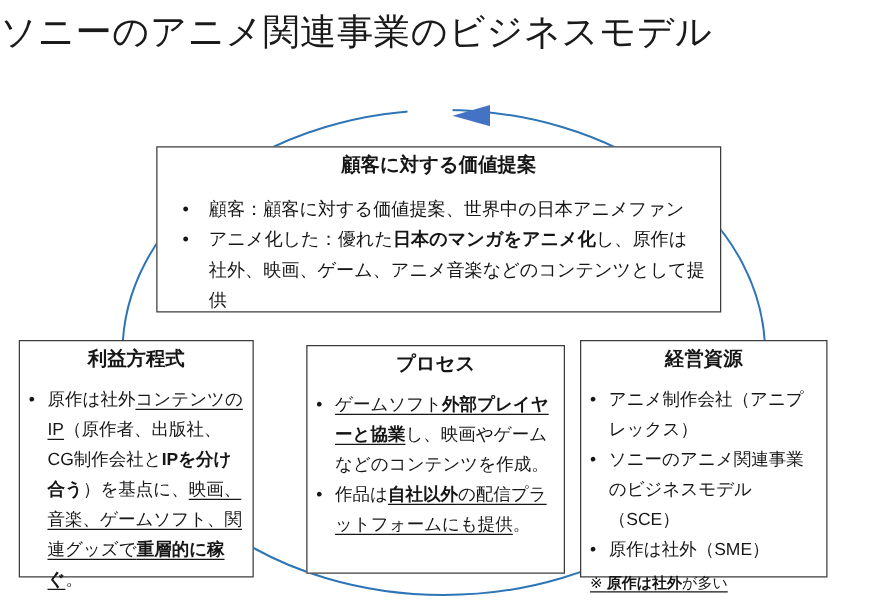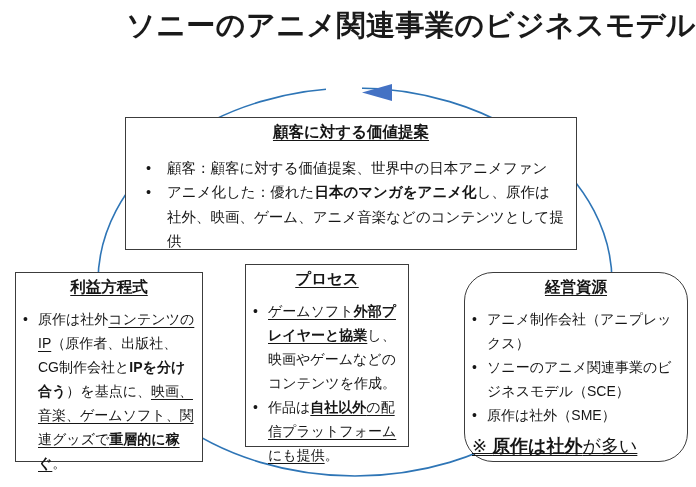--- a/index.html
+++ b/index.html
@@ -7,46 +7,46 @@
     position:relative;
     width:696px;height:487px;
     background:#ffffff;
     font-family:"Liberation Sans","DejaVu Sans",sans-serif;
     color:#161616;
     overflow:hidden;
   }
   .cycle-svg{position:absolute;left:0;top:0;z-index:0;}
   .title{
     position:absolute;left:0;right:0;top:6px;
-    text-align:right;
-    font-size:29px;font-weight:700;letter-spacing:0.5px;
+    text-align:left;
+    font-size:29px;font-weight:400;letter-spacing:0.5px;
     color:#1a1a1a;
   }
   .box{
     position:absolute;z-index:1;
     background:#ffffff;
     border:1.3px solid #3c3c3c;
     box-sizing:border-box;
   }
   .box-vp{left:125px;top:117px;width:452px;height:133px;}
   .box-profit{left:15px;top:272px;width:188px;height:190px;}
-  .box-process{left:245px;top:264px;width:164px;height:183px;}
-  .box-resources{left:464px;top:272px;width:224px;height:190px;border-radius:29px;}
+  .box-process{left:245px;top:276px;width:207px;height:183px;}
+  .box-resources{left:464px;top:272px;width:198px;height:190px;}
   .hdr{text-align:center;margin-top:4px;font-size:15.5px;font-weight:700;}
-  .hdr-text{text-decoration:underline;text-underline-offset:3px;}
+  .hdr-text{text-underline-offset:3px;}
   .bullets{margin-top:11px;font-size:14px;line-height:1.72;}
   .box-vp .bullets{padding:0 12px 0 20px;font-size:14.5px;line-height:1.68;margin-top:13px;}
   .box-profit .bullets,.box-process .bullets,.box-resources .bullets{padding:0 5px 0 7px;margin-top:9px;}
   .bullet{display:flex;align-items:flex-start;}
   .marker{flex:0 0 15px;}
   .box-vp .marker{flex:0 0 21px;}
   .btext{flex:1;}
   .b{font-weight:700;}
   .u{text-decoration:underline;text-underline-offset:2.5px;}
-  .note{margin:7px 5px 0 7px;font-size:18px;line-height:1.4;text-decoration:underline;}
+  .note{margin:7px 5px 0 7px;font-size:12px;line-height:1.4;}
 </style>
 </head>
 <body>
 
 <div class="canvas">
 
   <svg class="cycle-svg" width="696" height="487" viewBox="0 0 696 487">
     <ellipse cx="355" cy="282" rx="257" ry="194" fill="none" stroke-width="1.6" stroke="#2E75B6"></ellipse>
     <rect x="326" y="80" width="36" height="18" fill="#ffffff"></rect>
     <polygon points="362,92.5 392,84 392,101" fill="#4472C4"></polygon>

